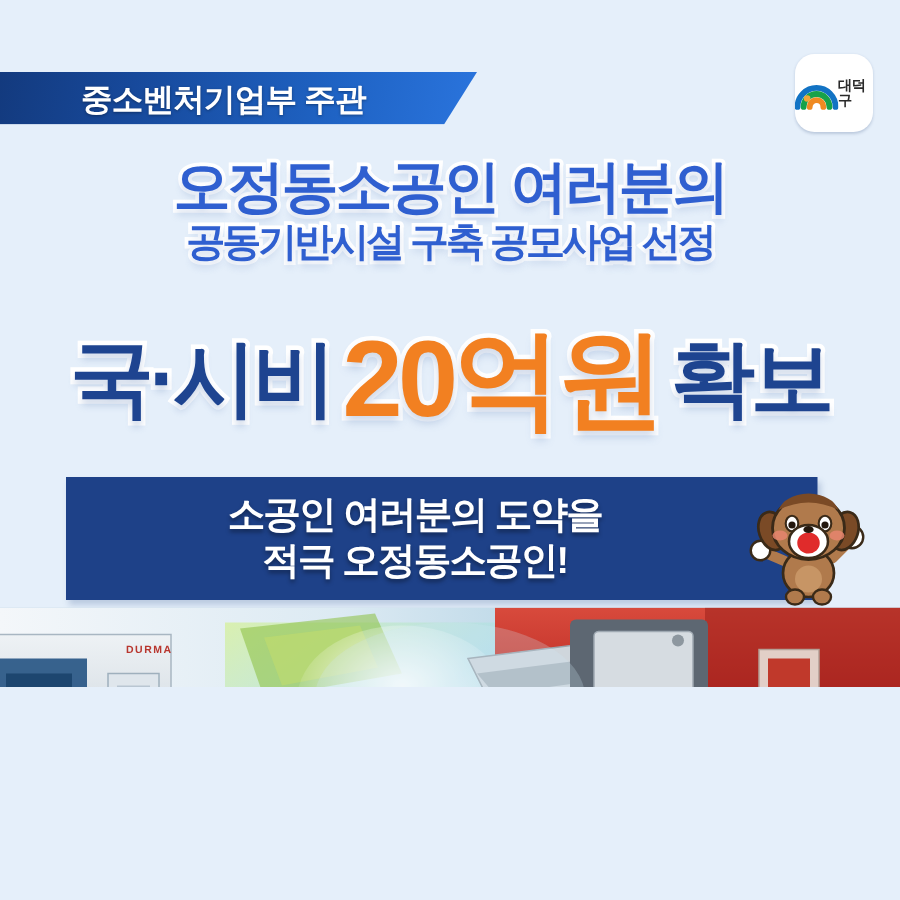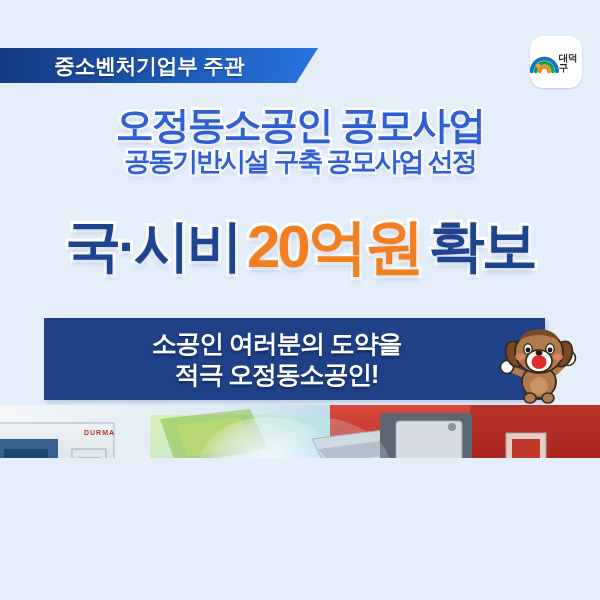--- a/index.html
+++ b/index.html
@@ -61,21 +61,21 @@
     white-space:nowrap;
   }
   .amt-navy{
     font-size:56px;font-weight:bold;letter-spacing:-3px;line-height:1;
     color:#1e4490;
     -webkit-text-stroke:6px #ffffff;
     paint-order:stroke fill;
     text-shadow:0 4px 5px rgba(110,140,190,.32);
   }
   .amt-orange{
-    font-size:60px;font-weight:bold;letter-spacing:-3px;line-height:1;
+    font-size:72px;font-weight:bold;letter-spacing:-3px;line-height:1;
     color:#f28021;
     -webkit-text-stroke:6px #ffffff;
     paint-order:stroke fill;
     text-shadow:0 4px 6px rgba(110,140,190,.34);
     position:relative;top:1px;
   }
 
   
   .msg-band{
     position:absolute;left:44px;top:318px;width:501px;height:82px;
@@ -114,21 +114,21 @@
     <svg width="34" height="24" viewBox="0 0 34 24" aria-hidden="true">
       <path d="M2 23 A15 15 0 0 1 32 23" fill="none" stroke="#1273c4" stroke-width="4.6" stroke-linecap="round"></path>
       <path d="M6.8 23 A10.2 10.2 0 0 1 27.2 23" fill="none" stroke="#17a24a" stroke-width="4.6" stroke-linecap="round"></path>
       <path d="M11.6 23 A5.4 5.4 0 0 1 22.4 23" fill="none" stroke="#ef8a22" stroke-width="4.6" stroke-linecap="round"></path>
       <circle cx="9.6" cy="16.4" r="2.6" fill="#f2a63a"></circle>
     </svg>
     <span class="logo-label">대덕구</span>
   </div>
 
   <div class="title-block">
-    <div class="title-line l1">오정동소공인 공모사업</div>
+    <div class="title-line l1">오정동소공인 여러분의</div>
     <div class="title-line l2">공동기반시설 구축 공모사업 선정</div>
   </div>
 
   <div class="amount-line">
     <span class="amt-navy">국·시비</span>
     <span class="amt-orange">20억원</span>
     <span class="amt-navy">확보</span>
   </div>
 
   <div class="msg-band"></div>

